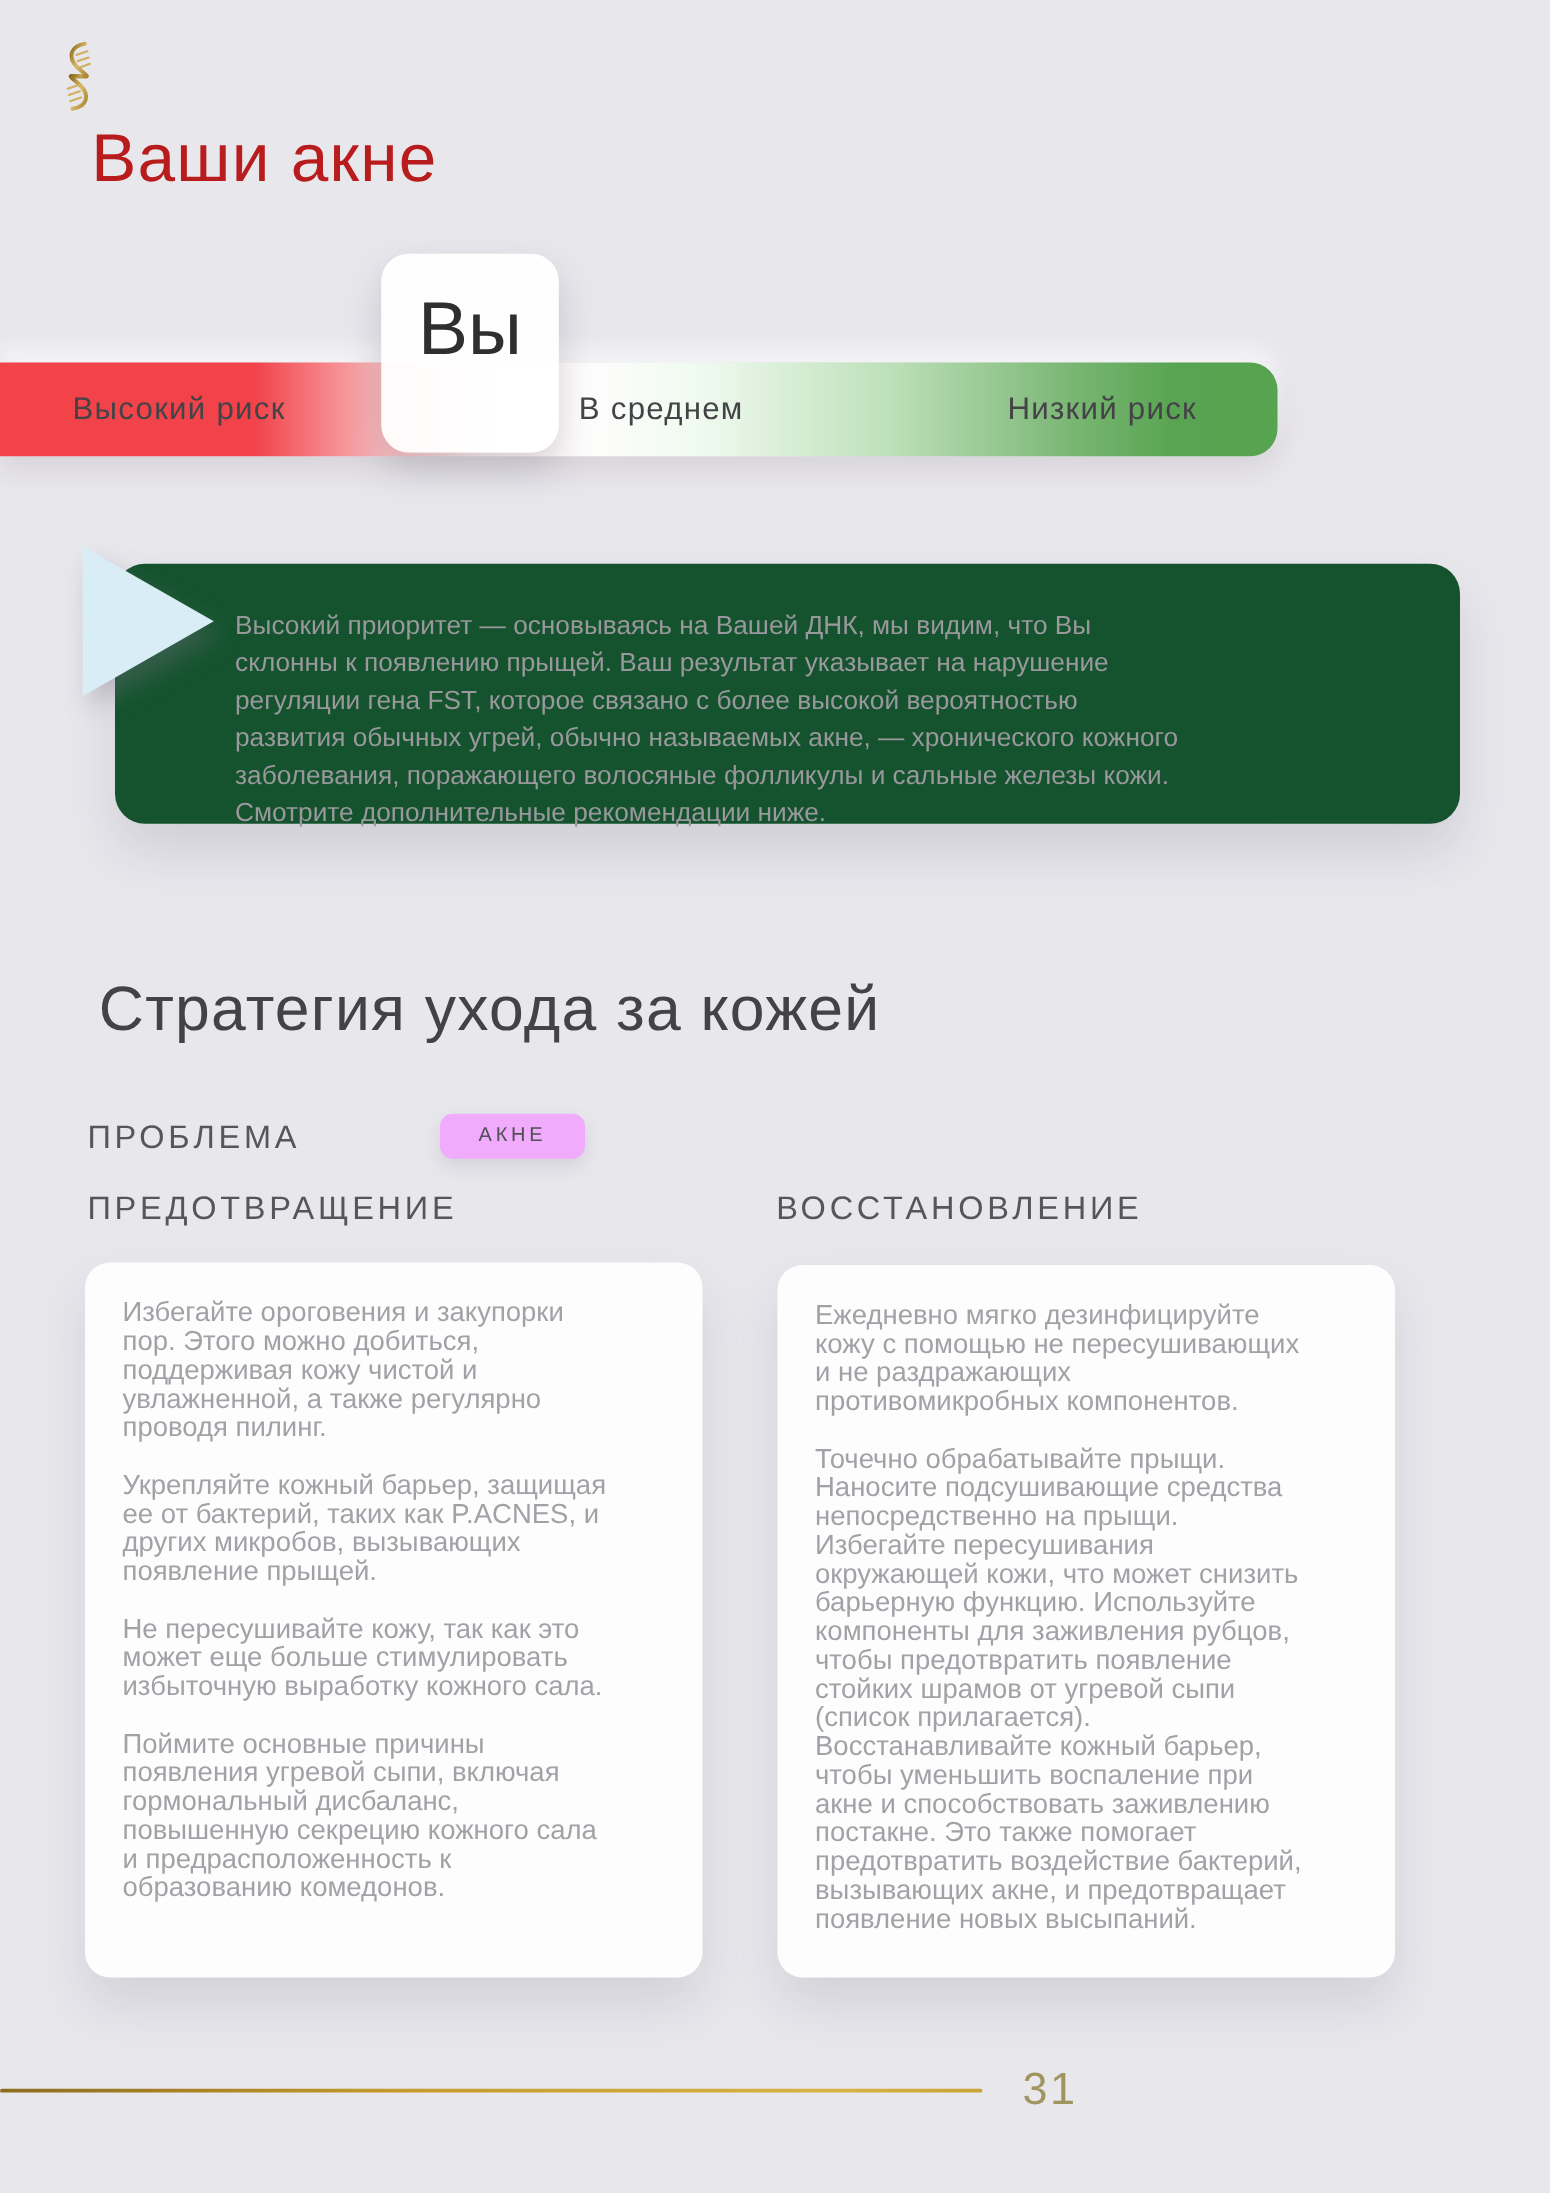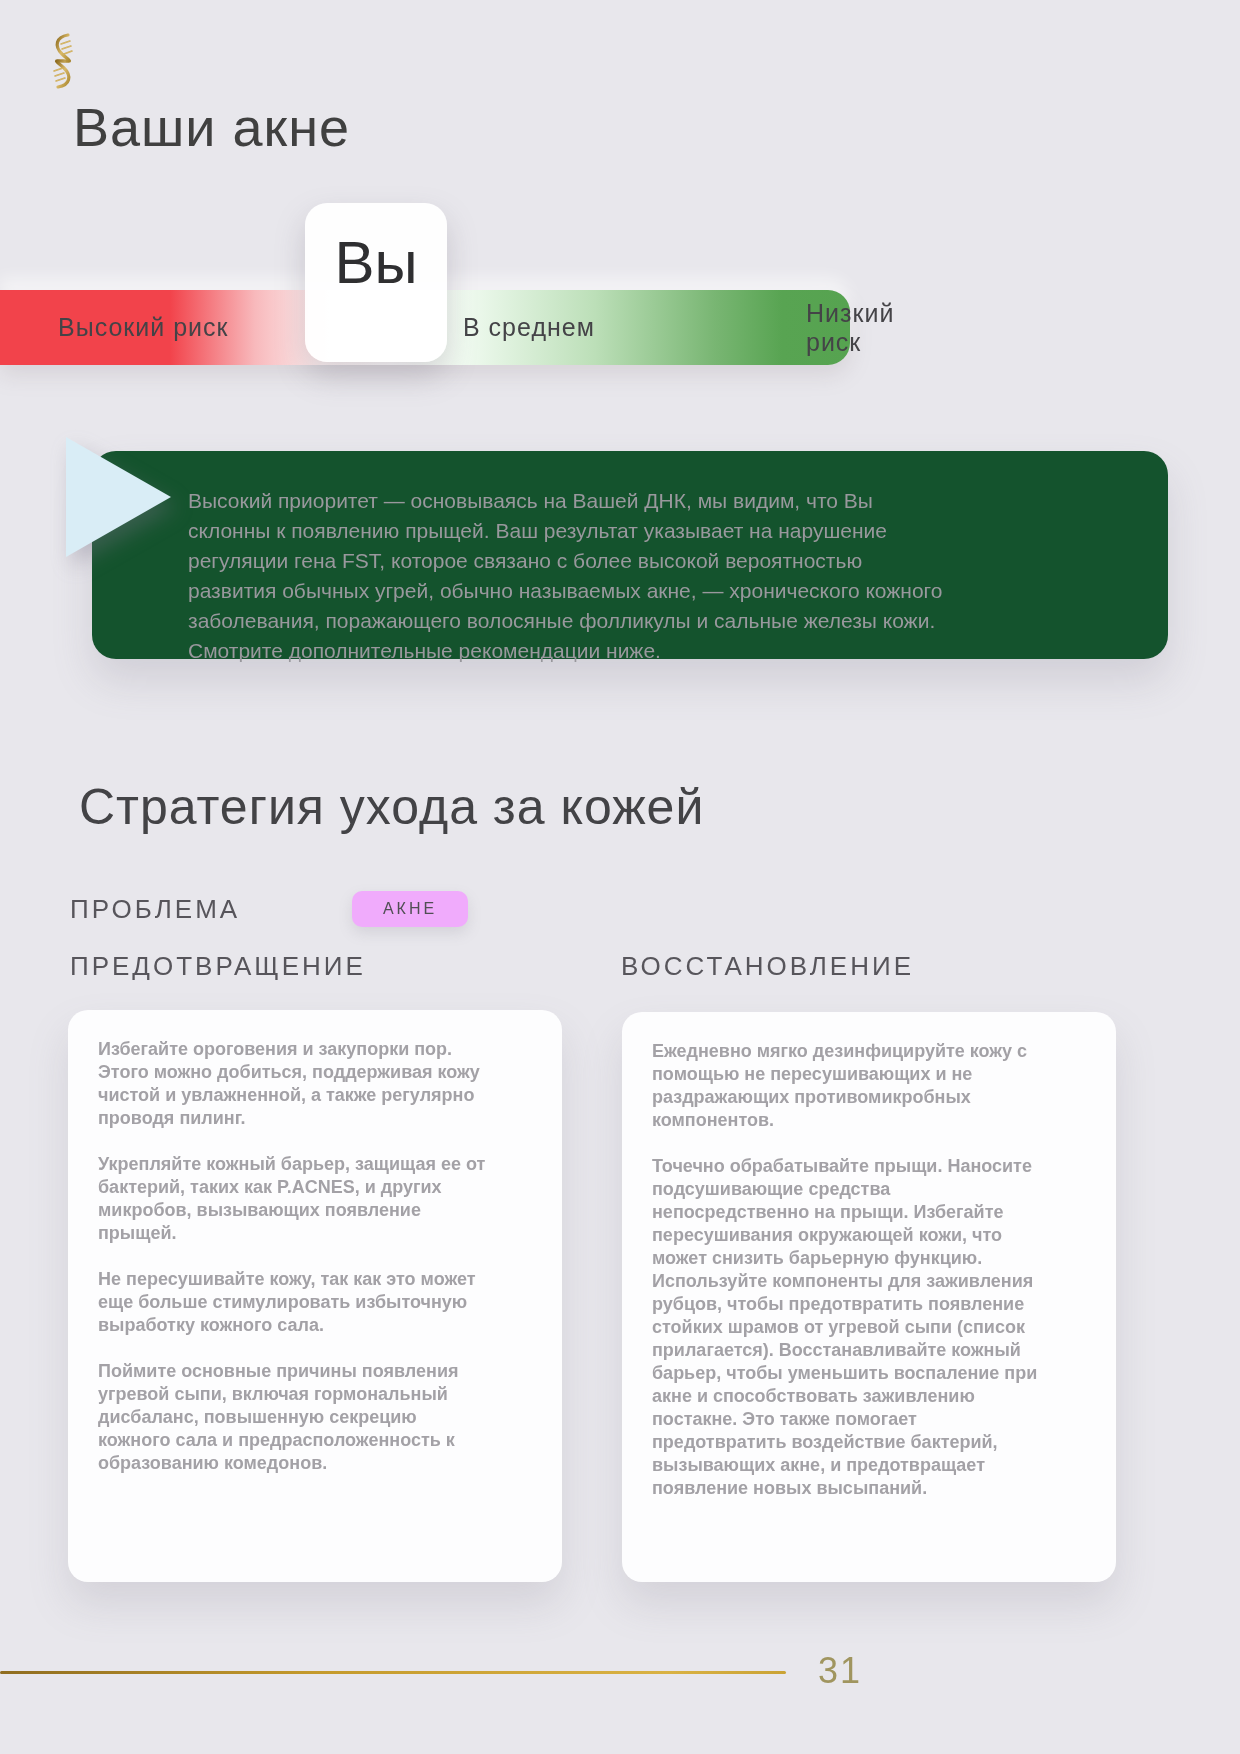--- a/index.html
+++ b/index.html
@@ -6,25 +6,25 @@
   .page{
     position:relative;width:1240px;height:1754px;overflow:hidden;
     background:#e8e7ec;
     font-family:"Liberation Sans","DejaVu Sans",sans-serif;
     -webkit-font-smoothing:antialiased;
   }
   
   .logo{position:absolute;left:46px;top:32px;width:34px;height:58px;}
   .page-title{
     position:absolute;left:73px;top:96px;
-    font-size:54px;font-weight:100;letter-spacing:1px;color:#404040;
+    font-size:54px;font-weight:100;letter-spacing:1px;color:#b91c1c;
   }
   
   .risk-bar{
-    position:absolute;left:0;top:290px;width:850px;height:75px;
+    position:absolute;left:0;top:290px;width:1022px;height:75px;
     border-radius:0 22px 22px 0;
     background:linear-gradient(90deg,
       #f2434b 0%, #f2434b 20%,
       #f8b9bc 30%, #fdf2f2 38%,
       #fefdfd 46%, #effaef 55%,
       #bcdfb8 70%, #79b673 84%,
       #58a452 92%, #56a350 100%);
     box-shadow:0 -12px 16px rgba(255,255,255,0.55), 0 10px 22px rgba(140,120,130,0.18);
     z-index:1;
   }
@@ -86,21 +86,21 @@
   .col-header.right{left:621px;}
   .advice-card{
     position:absolute;top:1010px;width:494px;height:572px;
     background:#fdfdfe;border-radius:20px;
     box-shadow:0 22px 40px rgba(120,115,135,0.18);
   }
   .advice-card.left{left:68px;}
   .advice-card.right{left:622px;top:1012px;height:570px;}
   .advice-body{position:absolute;left:30px;top:28px;width:392px;}
   .advice-body p{
-    margin:0 0 23px 0;font-size:18px;line-height:23px;font-weight:700;color:#a3a1a6;
+    margin:0 0 23px 0;font-size:22px;line-height:23px;font-weight:400;color:#a3a1a6;
   }
   
   .gold-line{
     position:absolute;left:0;top:1671px;width:786px;height:3px;
     background:linear-gradient(90deg,#8f6d20,#c49a2c 40%,#d9b244 85%,#caa335);
     border-radius:2px;
   }
   .page-number{
     position:absolute;left:818px;top:1650px;
     font-size:36px;font-weight:100;letter-spacing:2px;color:#a0955f;

